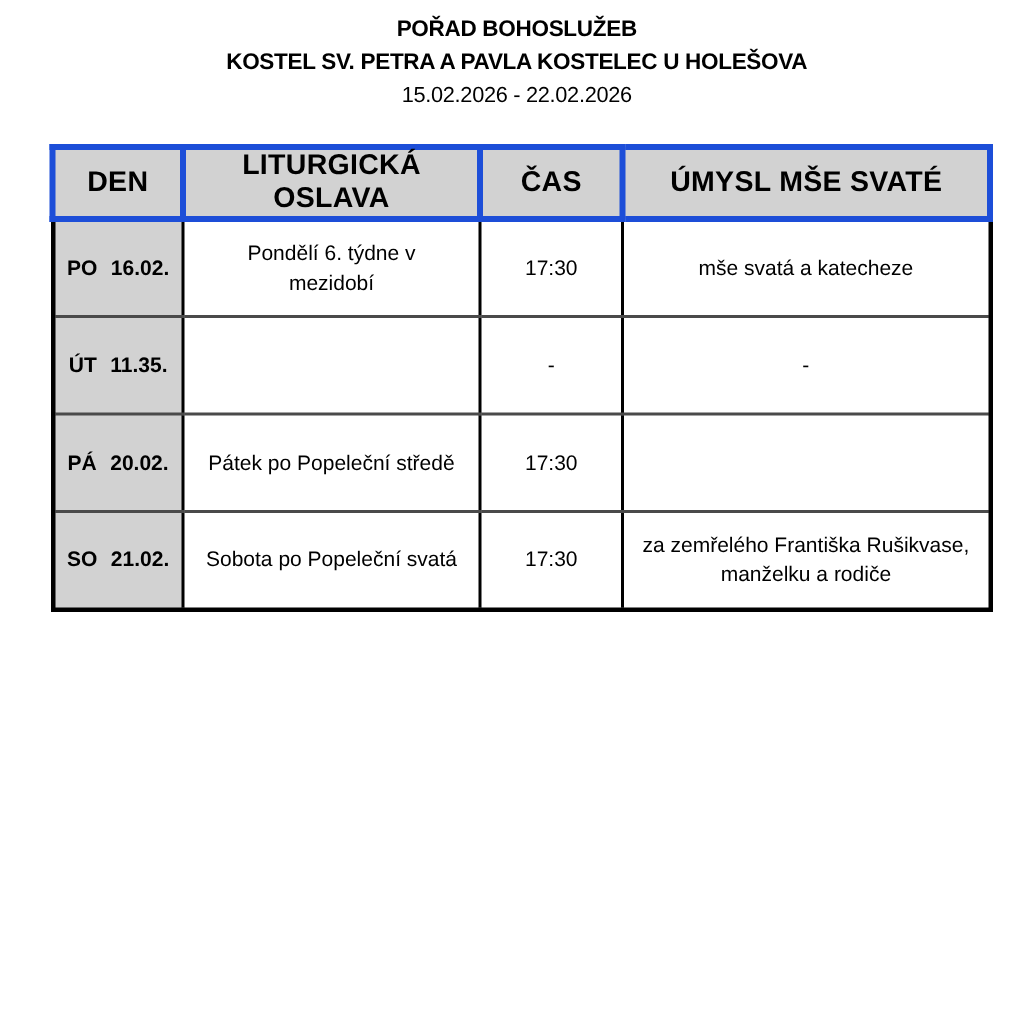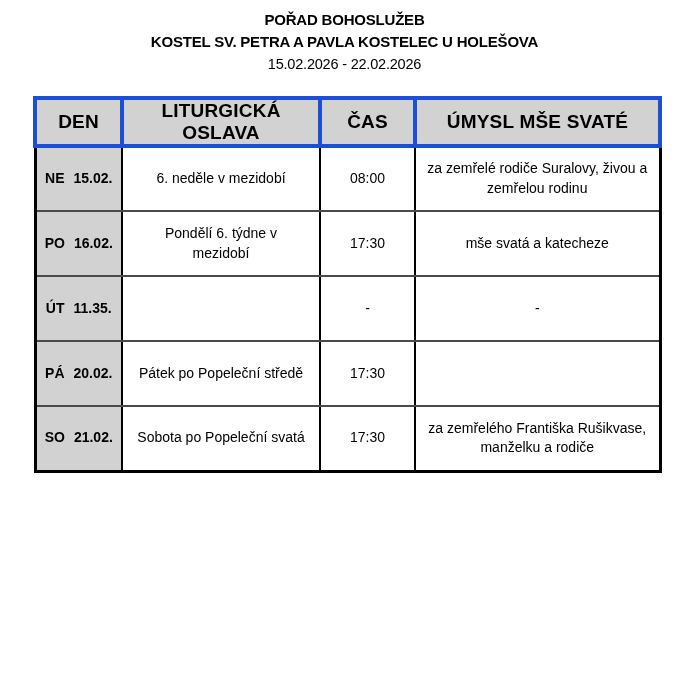--- a/index.html
+++ b/index.html
@@ -88,26 +88,20 @@
   <thead>
     <tr>
       <th>DEN</th>
       <th>LITURGICKÁ OSLAVA</th>
       <th>ČAS</th>
       <th>ÚMYSL MŠE SVATÉ</th>
     </tr>
   </thead>
   <tbody>
     <tr>
-      <td class="day-cell"><span>NE</span><span class="day-date">15.02.</span></td>
-      <td class="cel-cell">6. neděle v mezidobí</td>
-      <td class="time-cell">08:00</td>
-      <td class="int-cell">za zemřelé rodiče Suralovy, živou a zemřelou rodinu</td>
-    </tr>
-    <tr>
       <td class="day-cell"><span>PO</span><span class="day-date">16.02.</span></td>
       <td class="cel-cell">Pondělí 6. týdne v mezidobí</td>
       <td class="time-cell">17:30</td>
       <td class="int-cell">mše svatá a katecheze</td>
     </tr>
     <tr>
       <td class="day-cell"><span>ÚT</span><span class="day-date">11.35.</span></td>
       <td class="cel-cell"></td>
       <td class="time-cell">-</td>
       <td class="int-cell">-</td>

